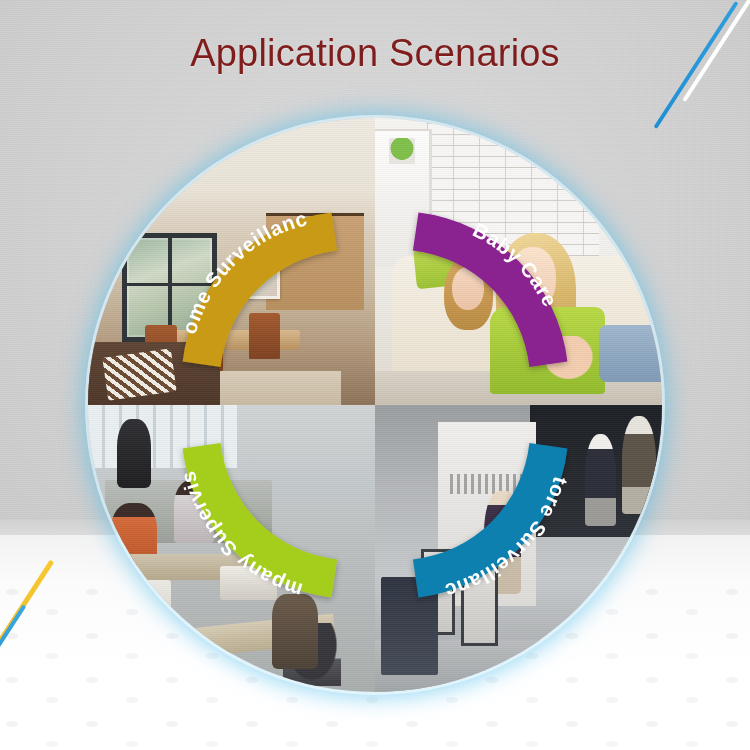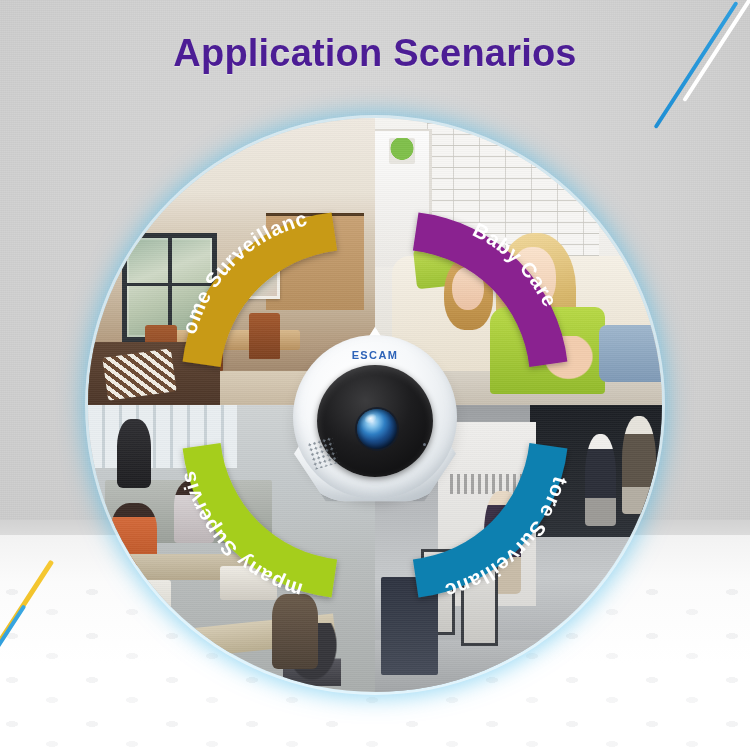--- a/index.html
+++ b/index.html
@@ -102,23 +102,23 @@
     filter: blur(3px);
   }
 
   
   .title {
     position: absolute;
     left: 0; top: 32px;
     width: 750px;
     text-align: center;
     font-size: 38px;
-    font-weight: bold;
+    font-weight: normal;
     letter-spacing: .2px;
-    color: #4c1d95;
+    color: #7f1d1d;
     text-shadow: 0 1px 1px rgba(255,255,255,.45);
   }
 
   
   .collage {
     position: absolute;
     left: 88px; top: 118px;
     width: 574px; height: 574px;
     border-radius: 50%;
     overflow: hidden;
@@ -664,25 +664,14 @@
         <text class="arc-label">
           <textPath href="#pathBR" startOffset="50%" text-anchor="middle">Store Surveillance</textPath>
         </text>
         <text class="arc-label">
           <textPath href="#pathBL" startOffset="50%" text-anchor="middle">Company Supervisor</textPath>
         </text>
       </g>
     </svg>
   </div>
 
-  <div class="camera">
-    <div class="cam-shadow"></div>
-    <div class="cam-body"></div>
-    <div class="cam-body2"></div>
-    <div class="cam-brand">ESCAM</div>
-    <div class="cam-slot"></div>
-    <div class="cam-lens-housing"></div>
-    <div class="cam-lens"></div>
-    <div class="cam-speaker"></div>
-    <div class="cam-dot"></div>
-  </div>
 
 </div>
 
 </body></html>

